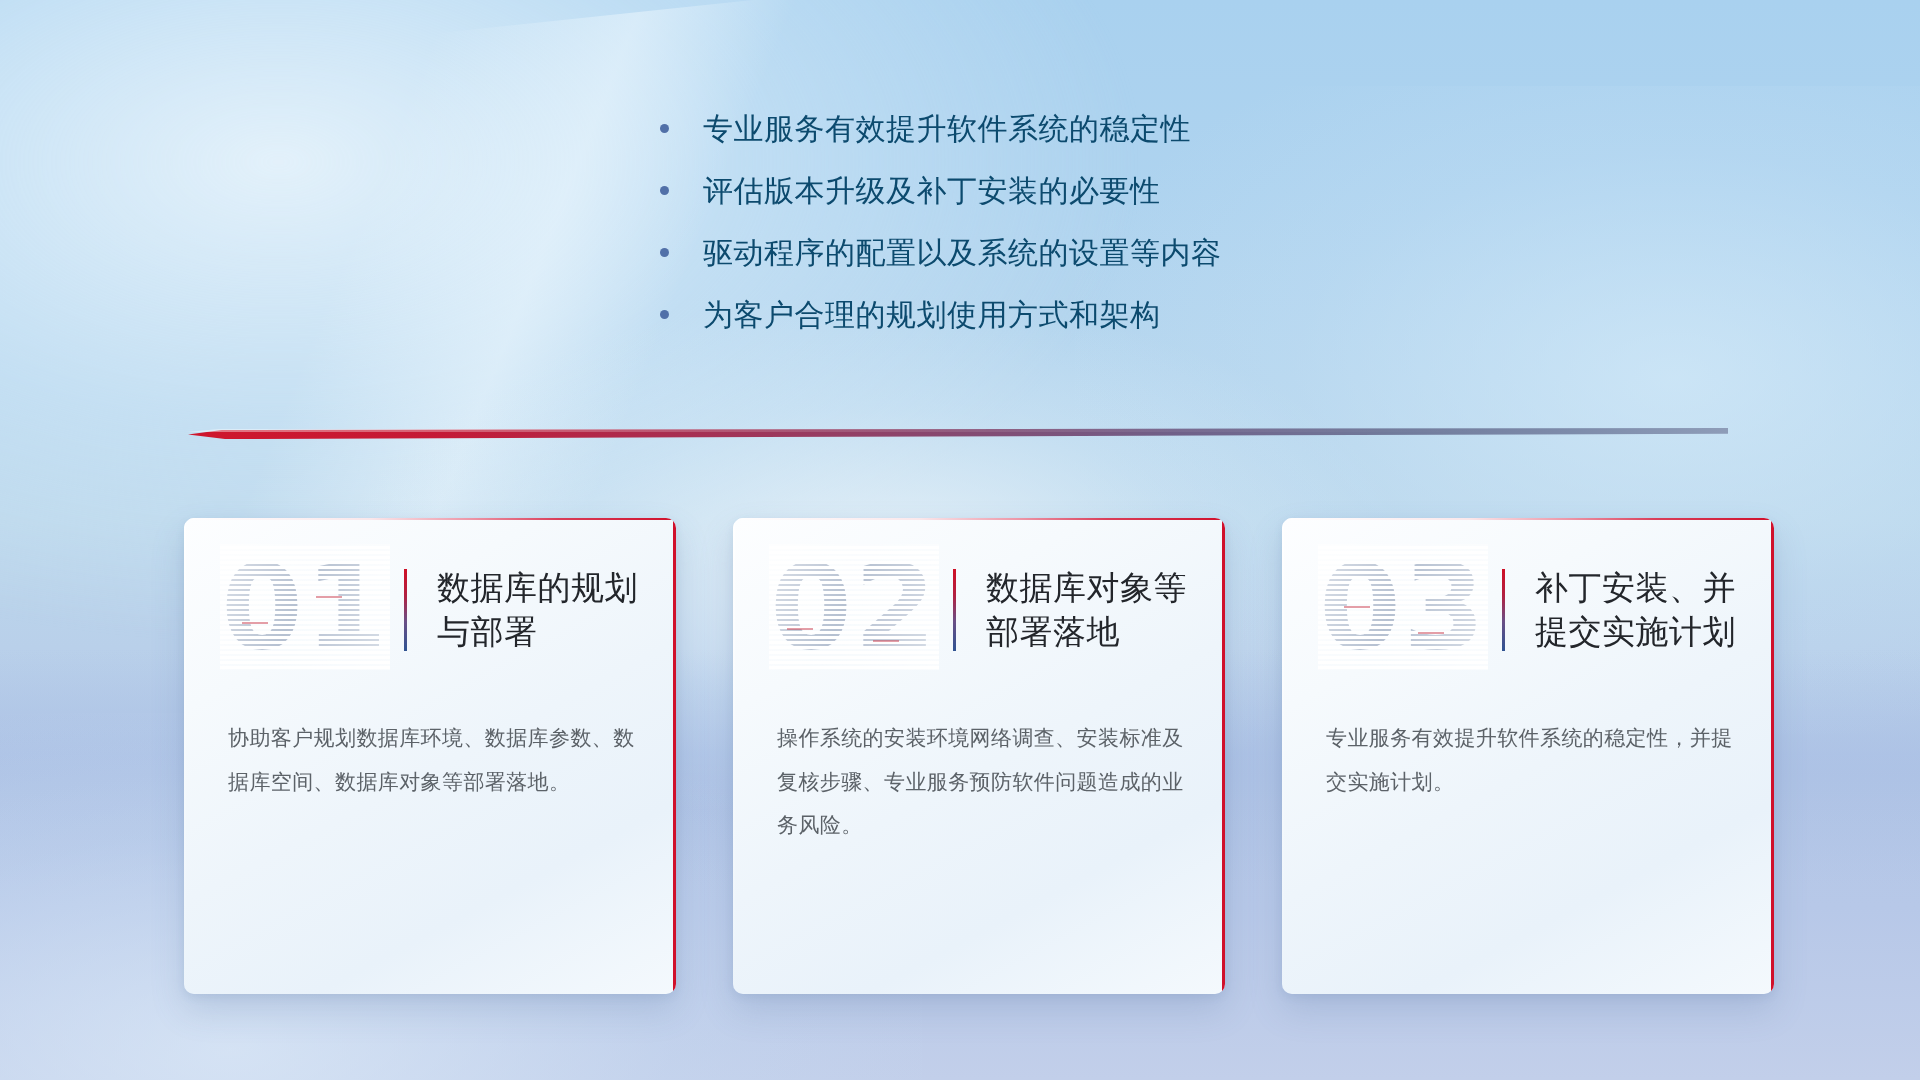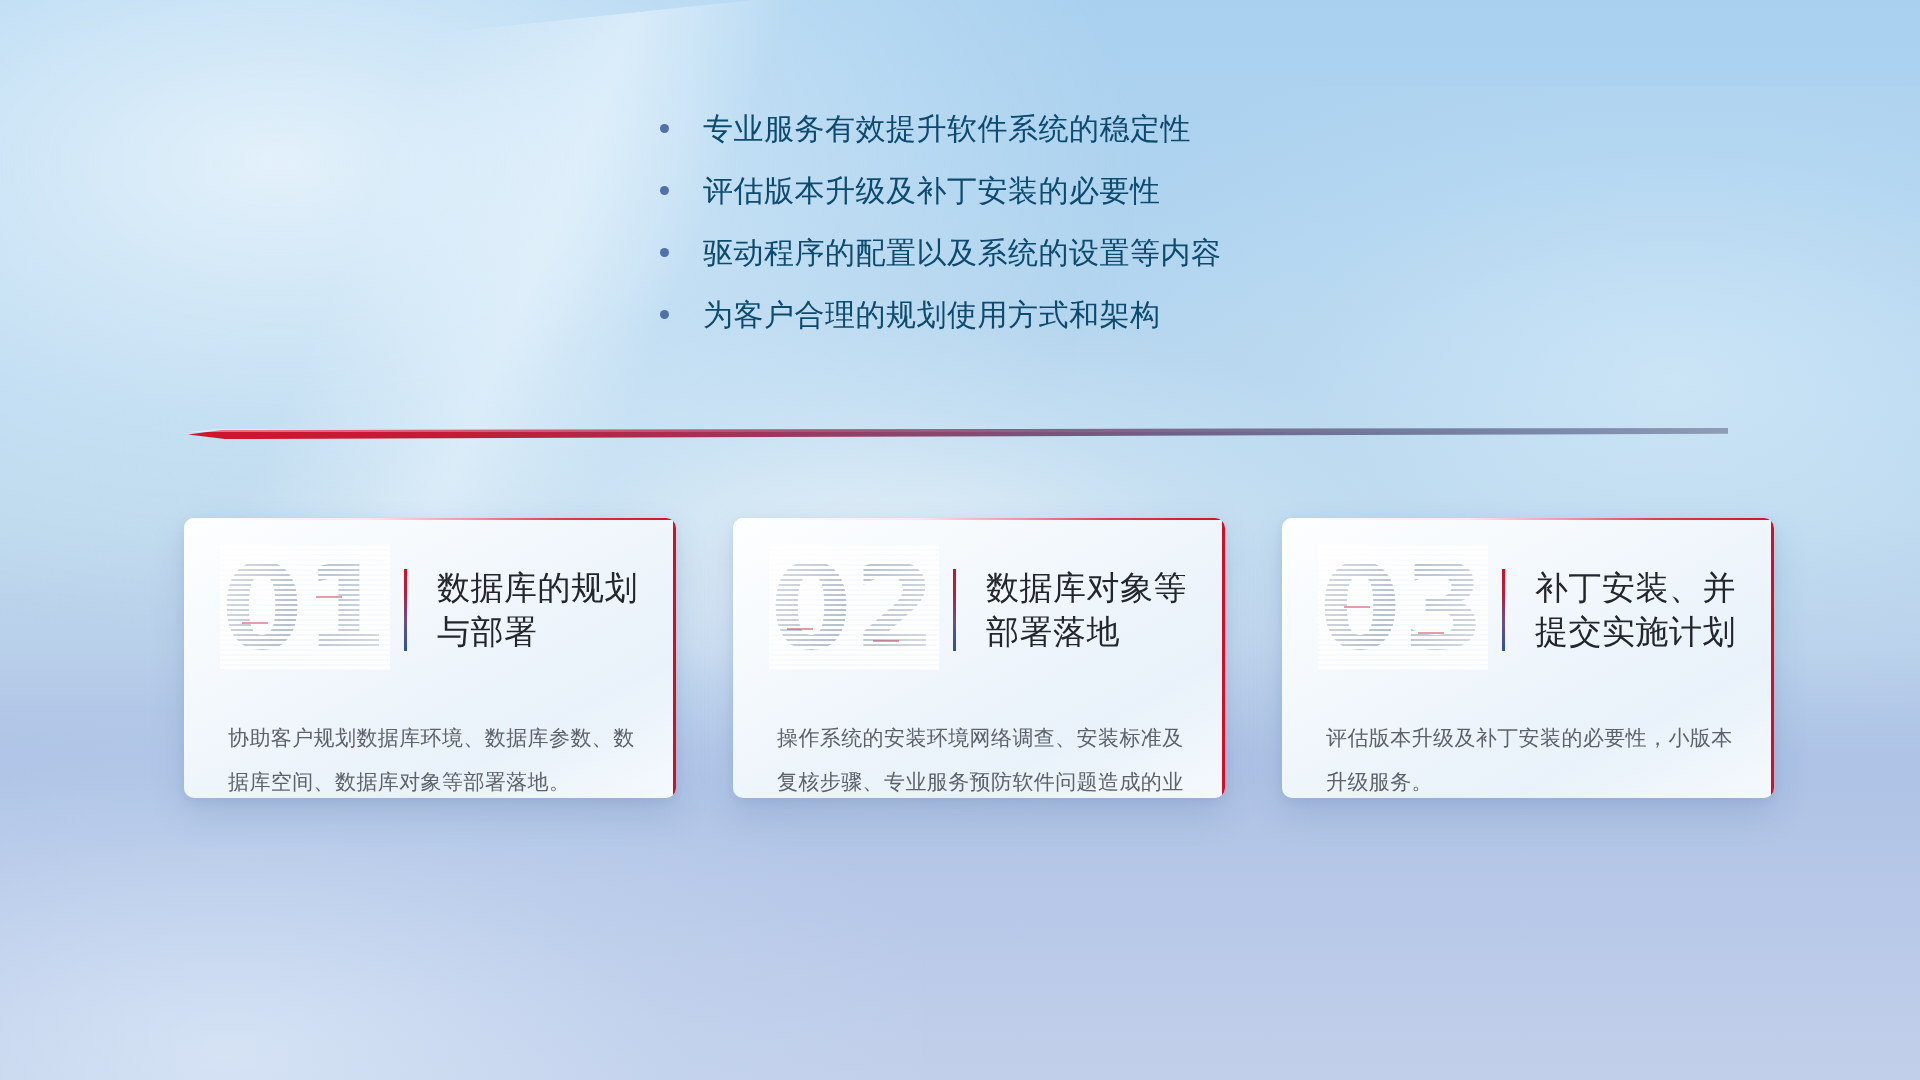--- a/index.html
+++ b/index.html
@@ -99,21 +99,21 @@
     clip-path:polygon(0% 100%, 2% 0%, 100% 0%, 100% 100%);
   }
 
   
   #cards{
     position:absolute; left:184px; top:518px; z-index:5;
     display:flex; gap:57px;
   }
   .card{
     position:relative;
-    width:492px; height:280px;
+    width:492px; height:476px;
     border-radius:10px;
     background:linear-gradient(152deg,
        #fdfeff 0%,
        #f6fafd 26%,
        #eef5fb 52%,
        #e9f2fa 74%,
        #f4f9fd 100%);
     box-shadow:0 16px 34px rgba(84,116,160,.20), 0 3px 9px rgba(84,116,160,.12);
     overflow:hidden;
   }
@@ -296,16 +296,16 @@
         <div class="digits">03</div>
         <div class="tint"></div>
         <div class="stripes"></div>
         <span class="speck" style="left:26px; top:62px;"></span>
         <span class="speck" style="left:100px; top:88px;"></span>
       </div>
       <div class="title-bar"></div>
       <div class="card-title">补丁安装、并提交实施计划</div>
     </div>
 
-    <div class="card-body">评估版本升级及补丁安装的必要性，小版本升级服务。</div>
+    <div class="card-body">专业服务有效提升软件系统的稳定性，并提交实施计划。</div>
   </div>
 
 </div>
 
 </body></html>

